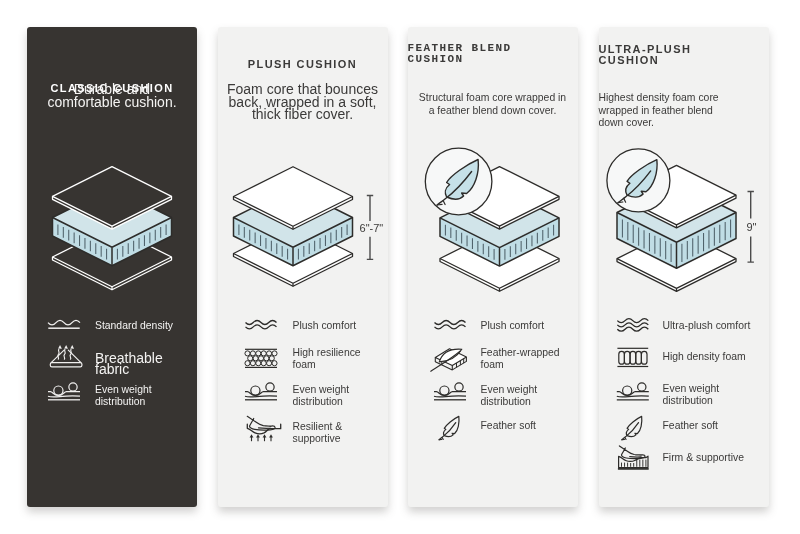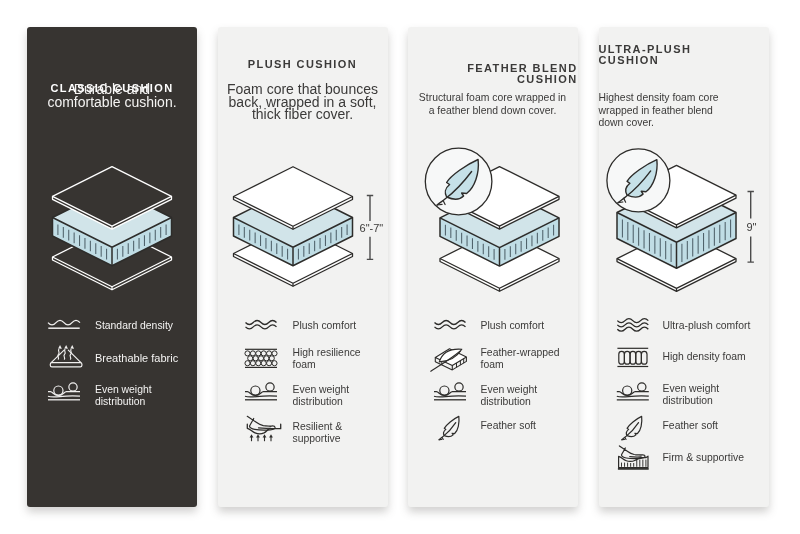--- a/index.html
+++ b/index.html
@@ -3,21 +3,21 @@
 *{margin:0;padding:0;box-sizing:border-box}
 body{width:800px;height:534px;background:#fff;font-family:"Liberation Sans",sans-serif;
 position:relative;overflow:hidden}
 </style></head><body>
 <div style="position:absolute;left:27px;top:27px;width:170px;height:480px;background:#373431;border-radius:3px;box-shadow:0 5px 9px rgba(95,90,85,.28)"></div>
 <div style="position:absolute;left:217.5px;top:27px;width:170px;height:480px;background:#f2f2f1;border-radius:3px;box-shadow:0 5px 9px rgba(95,90,85,.28)"></div>
 <div style="position:absolute;left:407.5px;top:27px;width:170px;height:480px;background:#f2f2f1;border-radius:3px;box-shadow:0 5px 9px rgba(95,90,85,.28)"></div>
 <div style="position:absolute;left:598.5px;top:27px;width:170px;height:480px;background:#f2f2f1;border-radius:3px;box-shadow:0 5px 9px rgba(95,90,85,.28)"></div>
 <div style="position:absolute;left:27px;top:59px;width:170px;font-size:11px;line-height:11.4px;color:#fff;font-weight:bold;letter-spacing:1.4px;text-align:center;margin-top:24px;">CLASSIC CUSHION</div>
 <div style="position:absolute;left:217.5px;top:59px;width:170px;font-size:11px;line-height:11.4px;color:#3b3a39;font-weight:bold;letter-spacing:1.4px;text-align:center;">PLUSH CUSHION</div>
-<div style="position:absolute;left:407.5px;top:63px;width:170px;font-size:11px;line-height:11.4px;color:#3b3a39;font-weight:bold;letter-spacing:1.4px;text-align:right;">FEATHER BLEND<br>CUSHION</div>
+<div style="position:absolute;left:407.5px;top:43px;width:170px;font-size:11px;line-height:11.4px;color:#3b3a39;font-weight:bold;letter-spacing:1.4px;text-align:left;font-family:Liberation Mono, monospace;">FEATHER BLEND<br>CUSHION</div>
 <div style="position:absolute;left:598.5px;top:44px;width:170px;font-size:11px;line-height:11.4px;color:#3b3a39;font-weight:bold;letter-spacing:1.4px;">ULTRA-PLUSH<br>CUSHION</div>
 <div style="position:absolute;left:27px;top:83px;width:170px;font-size:14px;line-height:12.5px;color:#f4f3f2;text-align:center;">Durable and<br>comfortable cushion.</div>
 <div style="position:absolute;left:217.5px;top:83px;width:170px;font-size:14px;line-height:12.5px;color:#3b3a39;text-align:center;">Foam core that bounces<br>back, wrapped in a soft,<br>thick fiber cover.</div>
 <div style="position:absolute;left:407.5px;top:92.3px;width:170px;font-size:10.4px;line-height:12.5px;color:#3b3a39;text-align:center;">Structural foam core wrapped in<br>a feather blend down cover.</div>
 <div style="position:absolute;left:598.5px;top:92.3px;width:170px;font-size:10.4px;line-height:12.5px;color:#3b3a39;text-align:left;">Highest density foam core<br>wrapped in feather blend<br>down cover.</div>
 <svg width="800" height="534" viewBox="0 0 800 534" style="position:absolute;left:0;top:0">
     <path d="M112,227.25 L171.5,257 L171.5,260.0 L112,289.75 L52.5,260.0 L52.5,257 Z" fill="#373431" stroke="#fff" stroke-width="1.3" stroke-linejoin="round"></path>
     <path d="M52.5,257 L112,286.75 L171.5,257 M112,286.75 L112,289.75" fill="none" stroke="#fff" stroke-width="1.3" stroke-linejoin="round"></path>
     <path d="M52.5,217.5 L112,247.25 L112,265.75 L52.5,236.0 Z" fill="#c0dde5" stroke="none"></path>
     <path d="M112,247.25 L171.5,217.5 L171.5,236.0 L112,265.75 Z" fill="#c0dde5" stroke="none"></path>
@@ -160,21 +160,21 @@
     <path d="M630.65,463.0 L630.65,466.8" stroke="#2d2c2a" stroke-width="0.95"></path>
     <path d="M633.7,463.0 L633.7,466.8" stroke="#2d2c2a" stroke-width="0.95"></path>
     <path d="M636.75,459.6 L636.75,466.8" stroke="#2d2c2a" stroke-width="0.95"></path>
     <path d="M639.8,459.6 L639.8,466.8" stroke="#2d2c2a" stroke-width="0.95"></path>
     <path d="M642.85,459.6 L642.85,466.8" stroke="#2d2c2a" stroke-width="0.95"></path>
     <path d="M645.9,459.6 L645.9,466.8" stroke="#2d2c2a" stroke-width="0.95"></path>
     <path d="M617.9,468.9 L648.7,468.9" stroke="#2d2c2a" stroke-width="1.7"></path>
     <path d="M619.39,445.9 L627.72,451.51 M625.34,447.94 C624.15,450.24 622.53,452.87 621.51,454.82 C621.17,456.1 623.47,457.46 626.27,457.97 C630.1,458.65 637.32,458.65 640.72,458.39 C643.87,458.14 645.23,457.29 645.06,456.01 C644.89,454.82 643.19,454.74 641.66,454.91 L635.2,454.82 M627.72,451.51 C629.5,452.87 631.63,453.98 634.18,454.49 L641.15,455.17 M629.76,456.61 C633.07,457.04 638.17,457.12 641.15,456.95" fill="none" stroke="#2d2c2a" stroke-width="1.2" stroke-linejoin="round" stroke-linecap="round"></path>
   </svg>
 <div style="position:absolute;left:95px;top:319.5px;width:95px;font-size:10.4px;line-height:11.8px;color:#f4f3f2;">Standard density</div>
-<div style="position:absolute;left:95px;top:352.7px;width:95px;font-size:11px;line-height:11.8px;color:#f4f3f2;">Breathable fabric</div>
+<div style="position:absolute;left:95px;top:352.7px;width:95px;font-size:14px;line-height:11.8px;color:#f4f3f2;">Breathable fabric</div>
 <div style="position:absolute;left:95px;top:384.1px;width:95px;font-size:10.4px;line-height:11.8px;color:#f4f3f2;">Even weight<br>distribution</div>
 <div style="position:absolute;left:292.5px;top:319.5px;width:95px;font-size:10.4px;line-height:11.8px;color:#3b3a39;">Plush comfort</div>
 <div style="position:absolute;left:292.5px;top:347.3px;width:95px;font-size:10.4px;line-height:11.8px;color:#3b3a39;">High resilience<br>foam</div>
 <div style="position:absolute;left:292.5px;top:384.1px;width:95px;font-size:10.4px;line-height:11.8px;color:#3b3a39;">Even weight<br>distribution</div>
 <div style="position:absolute;left:292.5px;top:420.8px;width:95px;font-size:10.4px;line-height:11.8px;color:#3b3a39;">Resilient &amp;<br>supportive</div>
 <div style="position:absolute;left:480.5px;top:319.5px;width:95px;font-size:10.4px;line-height:11.8px;color:#3b3a39;">Plush comfort</div>
 <div style="position:absolute;left:480.5px;top:347.3px;width:95px;font-size:10.4px;line-height:11.8px;color:#3b3a39;">Feather-wrapped<br>foam</div>
 <div style="position:absolute;left:480.5px;top:384.1px;width:95px;font-size:10.4px;line-height:11.8px;color:#3b3a39;">Even weight<br>distribution</div>
 <div style="position:absolute;left:480.5px;top:419.6px;width:95px;font-size:10.4px;line-height:11.8px;color:#3b3a39;">Feather soft</div>
 <div style="position:absolute;left:662.5px;top:319.5px;width:95px;font-size:10.4px;line-height:11.8px;color:#3b3a39;">Ultra-plush comfort</div>

